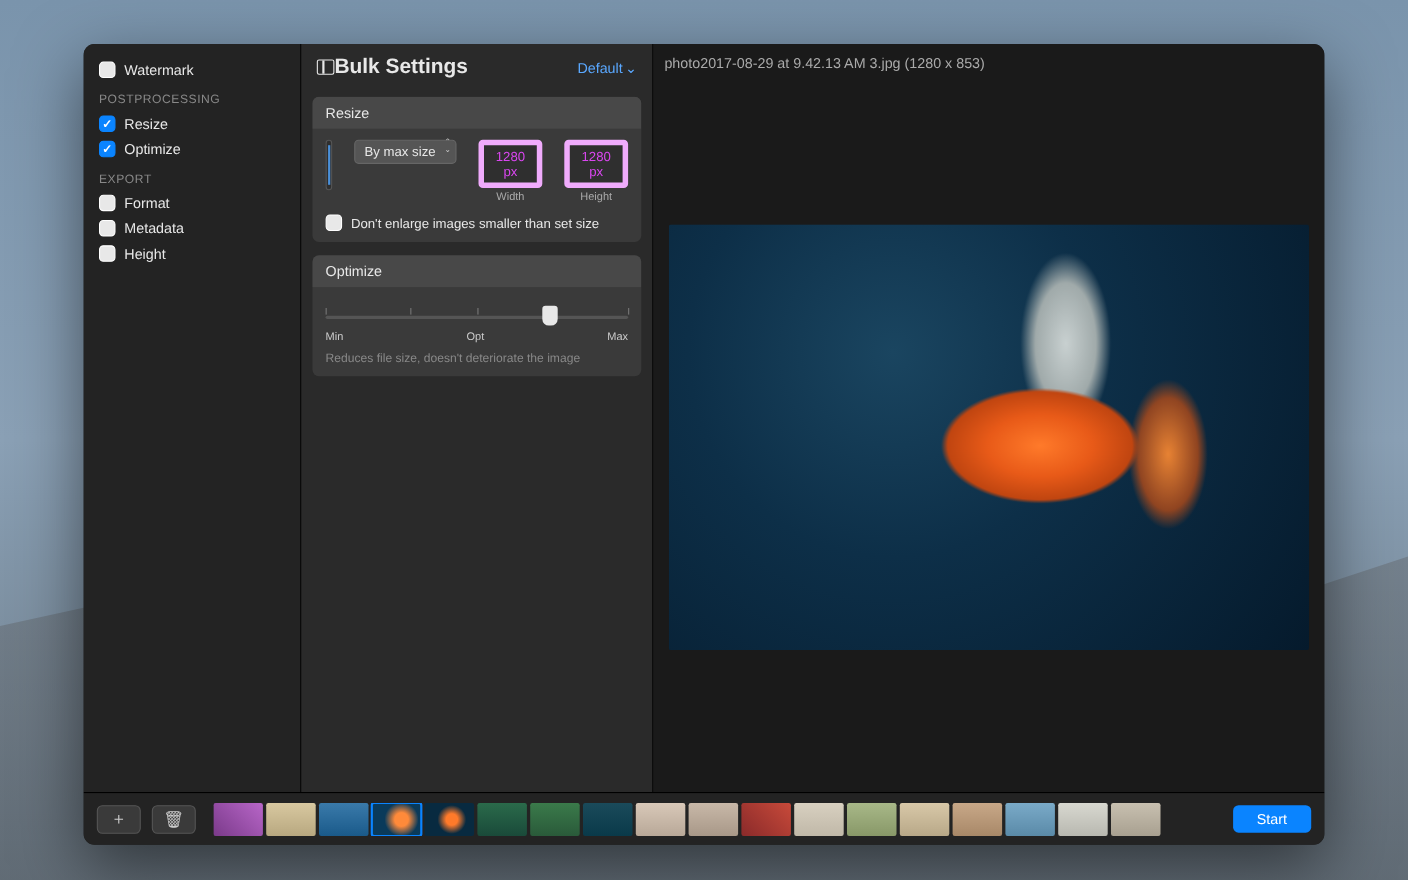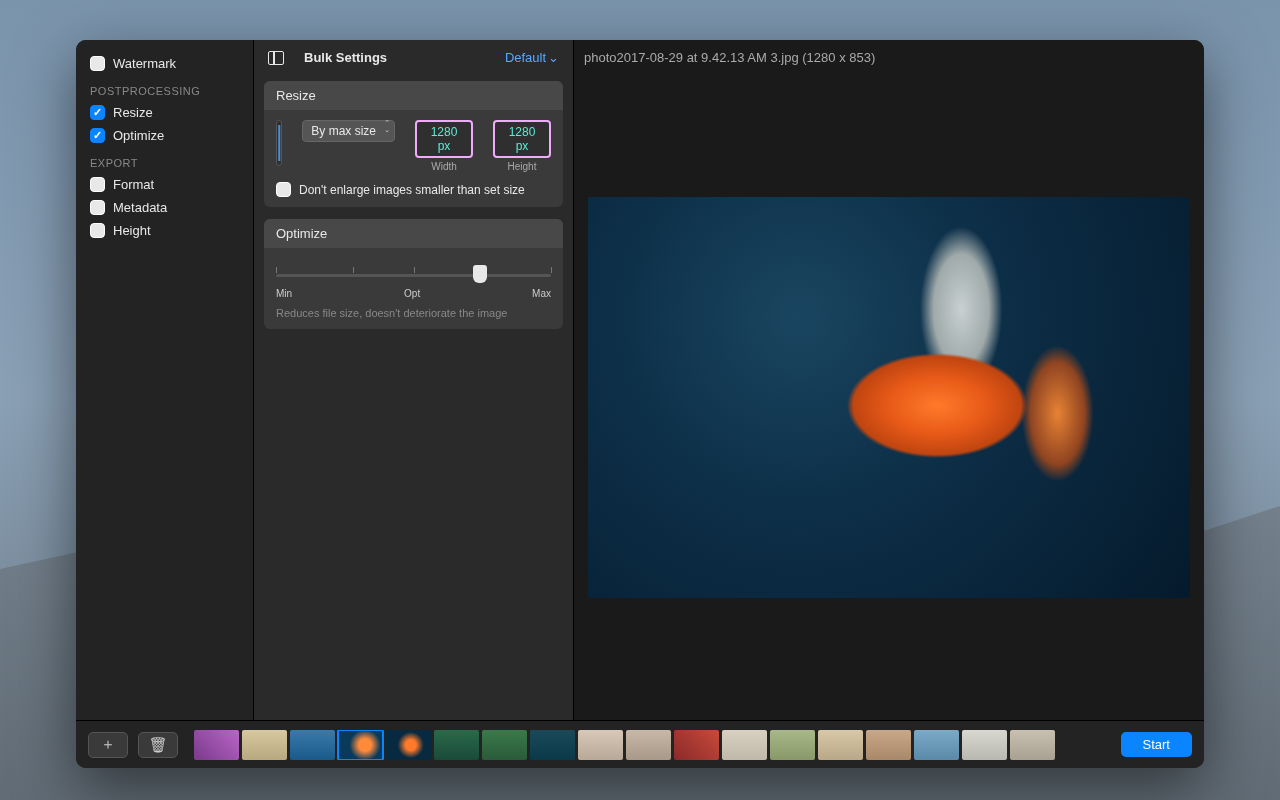--- a/index.html
+++ b/index.html
@@ -5,43 +5,43 @@
 * { margin:0; padding:0; box-sizing:border-box; font-family:-apple-system,BlinkMacSystemFont,"Segoe UI",sans-serif; }
 body { width:1280px; height:800px; background:linear-gradient(180deg,#7a94ac 0%,#8aa0b5 50%,#6b7a86 100%); overflow:hidden; position:relative; }
 body::before { content:""; position:absolute; left:0; right:0; bottom:0; height:420px; background:linear-gradient(180deg,transparent 0%, #6a727a 30%, #5a626a 100%); clip-path:polygon(0 45%,15% 35%,30% 50%,45% 30%,60% 45%,75% 25%,90% 40%,100% 30%,100% 100%,0 100%); opacity:.6; }
 .window { position:absolute; left:76px; top:40px; width:1128px; height:728px; background:#1e1e1e; border-radius:10px; box-shadow:0 20px 60px rgba(0,0,0,.5); display:flex; flex-direction:column; overflow:hidden; }
 .titlebar { height:28px; background:#2a2a2a; border-bottom:1px solid #000; display:flex; align-items:center; position:relative; }
 .traffic { display:flex; gap:8px; margin-left:12px; }
 .tdot { width:12px; height:12px; border-radius:50%; }
 .tdot.r{background:#ff5f56}.tdot.y{background:#ffbd2e}.tdot.g{background:#27c93f}
 .titlebar-title { position:absolute; left:0; right:0; text-align:center; color:#ccc; font-size:13px; pointer-events:none; }
 .content { flex:1; display:flex; min-height:0; }
-.sidebar { width:178px; background:#232323; padding:12px 0; border-right:1px solid #000; }
+.sidebar { width:198px; background:#232323; padding:12px 0; border-right:1px solid #000; }
 .sb-item { display:flex; align-items:center; gap:8px; padding:4px 14px; color:#e8e8e8; font-size:13px; cursor:pointer; }
 .sb-head { padding:10px 14px 4px; color:#888; font-size:11px; letter-spacing:.5px; }
 .chk { width:15px; height:15px; border-radius:4px; background:#e8e8e8; border:1px solid #fff; display:flex; align-items:center; justify-content:center; }
 .chk.on { background:#0a84ff; border-color:#0a84ff; }
 .chk.on::after { content:"✓"; color:#fff; font-size:11px; font-weight:bold; }
 .settings-col { width:320px; background:#2a2a2a; border-right:1px solid #000; display:flex; flex-direction:column; }
 .settings-head { display:flex; align-items:center; justify-content:space-between; padding:10px 14px; }
-.settings-head .left { display:flex; align-items:center; gap:20px; color:#e8e8e8; font-size:13px; font-weight:600;text-align:right; }
+.settings-head .left { display:flex; align-items:center; gap:0; color:#e8e8e8; font-size:19px; font-weight:600;text-align:right; }
 .panel-icon { width:16px; height:14px; border:1.5px solid #e8e8e8; border-radius:2px; position:relative; }
 .panel-icon::before { content:""; position:absolute; left:4px; top:0; bottom:0; width:1.5px; background:#e8e8e8; }
 .preset { color:#5aa8ff; font-size:13px; cursor:pointer; display:flex; align-items:center; gap:2px; }
 .card { margin:6px 10px; background:#3a3a3a; border-radius:6px; overflow:hidden; }
 .card-title { background:#484848; padding:7px 12px; color:#e8e8e8; font-size:13px; }
 .card-body { padding:10px 12px; color:#ccc; font-size:12px; }
 .resize-row { display:flex; align-items:flex-start; gap:20px; }
 .arrows-box { width:46px; height:46px; background:#2f2f2f; border:1px solid #555; border-radius:4px; position:relative; }
 .arrows-box::before,.arrows-box::after { content:""; position:absolute; background:#4a90d9; }
 .arrows-box::before { left:4px; right:4px; top:50%; height:1.5px; transform:translateY(-50%); }
 .arrows-box::after { top:4px; bottom:4px; left:50%; width:1.5px; transform:translateX(-50%); }
 .sel { background:#555; border:1px solid #666; border-radius:4px; padding:3px 18px 3px 8px; color:#e8e8e8; font-size:12px; position:relative; cursor:pointer; white-space:nowrap; }
 .sel::after { content:"⌃\A⌄"; white-space:pre; position:absolute; right:4px; top:-2px; font-size:7px; line-height:7px; color:#ccc; }
-.numfield { background:#2f2f2f; border:2px solid #f0abfc; border-radius:4px; padding:3px 6px; color:#5eead4; font-size:12px; width:58px; text-align:center; }
+.numfield { background:#2f2f2f; border:5px solid #f0abfc; border-radius:4px; padding:3px 6px; color:#d946ef; font-size:12px; width:58px; text-align:center; }
 .dim-col { display:flex; flex-direction:column; align-items:center; gap:3px; }
 .dim-label { font-size:10px; color:#aaa; }
 .chk-row { display:flex; align-items:center; gap:8px; margin-top:10px; color:#e8e8e8; font-size:12px; }
 .slider-wrap { position:relative; height:20px; margin:6px 0 4px; }
 .slider-track { position:absolute; left:0; right:0; top:50%; height:3px; background:#555; border-radius:2px; }
 .tick { position:absolute; top:3px; width:1px; height:6px; background:#777; }
 .slider-thumb { position:absolute; top:1px; width:14px; height:18px; background:#e8e8e8; border-radius:3px 3px 6px 6px; transform:translateX(-50%); cursor:grab; }
 .slider-labels { display:flex; justify-content:space-between; font-size:10px; color:#ccc; }
 .hint { font-size:11px; color:#888; margin-top:8px; }
 .preview-col { flex:1; background:#1a1a1a; display:flex; flex-direction:column; }

